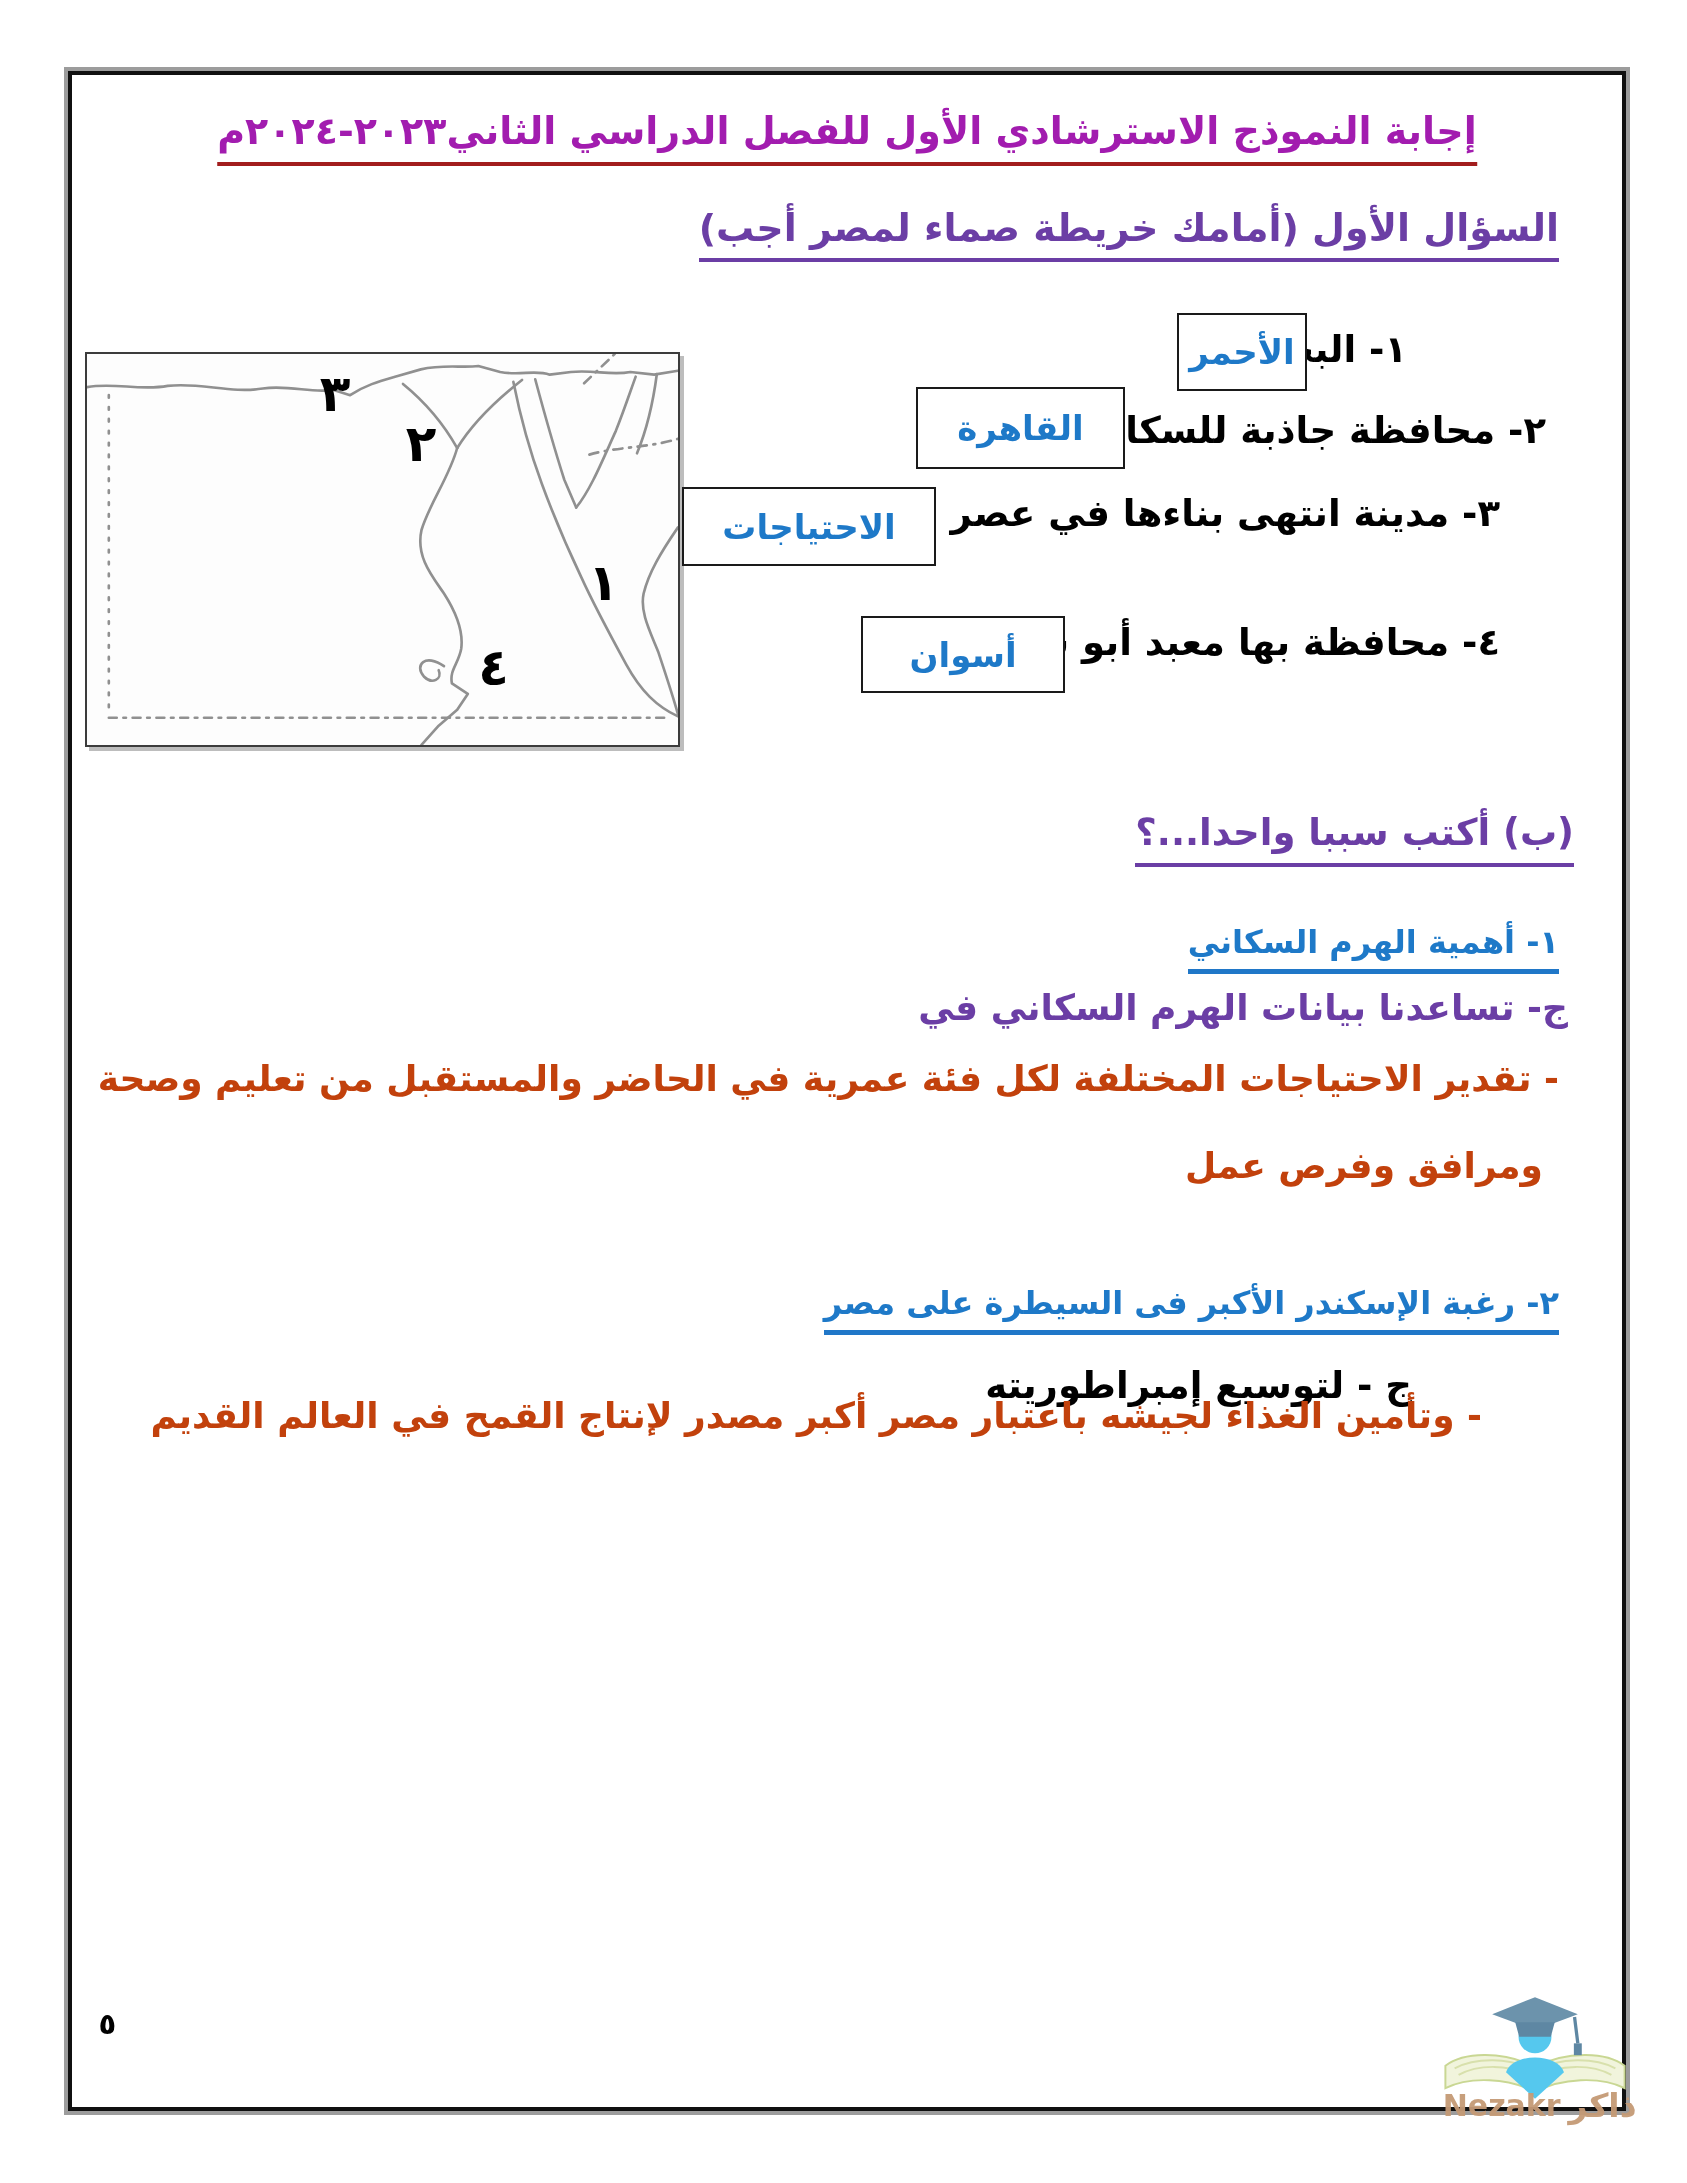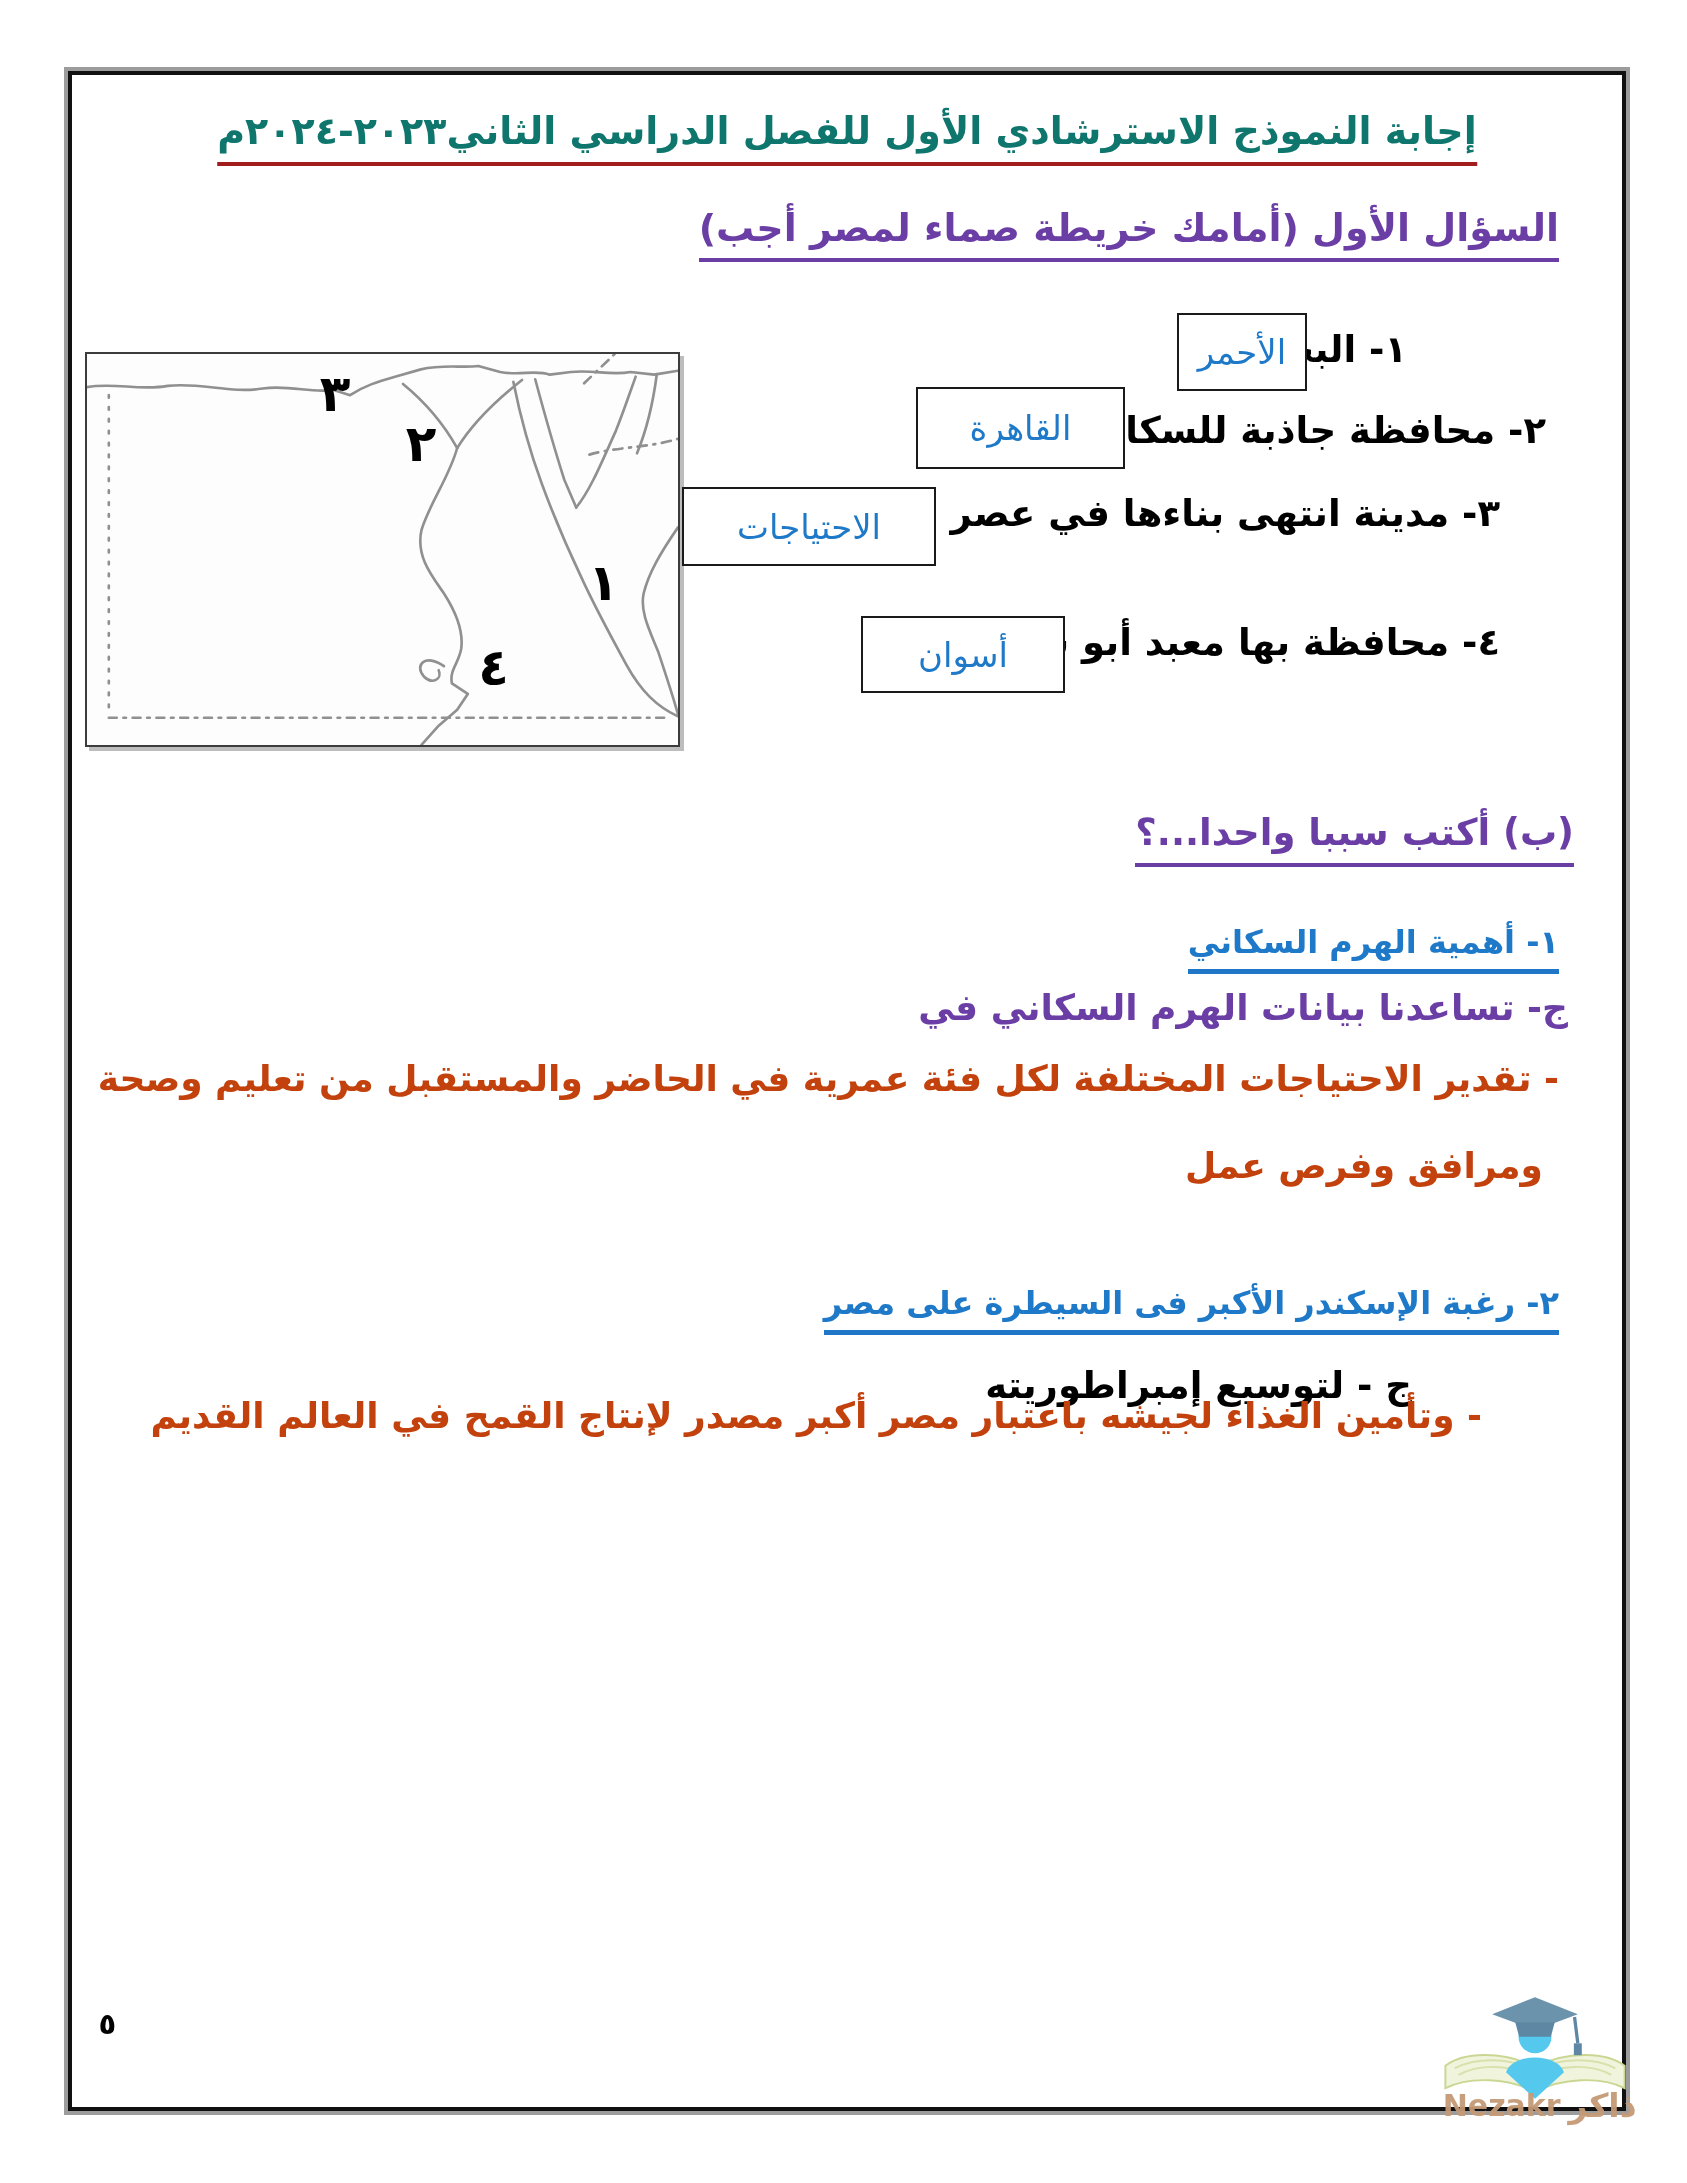--- a/index.html
+++ b/index.html
@@ -9,32 +9,32 @@
   }
   .page{
     position:absolute;left:68px;top:71px;width:1558px;height:2040px;
     background:#ffffff;border:4.6px solid #101010;outline:4.6px solid #9c9c9c;
     box-sizing:border-box;
   }
   .abs{position:absolute;}
   .rtl{direction:rtl;unicode-bidi:embed;white-space:nowrap;}
   .doc-title{
     left:50%;transform:translateX(-50%);top:34px;
-    font-size:38px;font-weight:bold;color:#0f766e;
+    font-size:38px;font-weight:bold;color:#a21caf;
     border-bottom:4px solid #A21D1D;padding-bottom:9.3px;
   }
   .sec-a-heading{
     right:63px;top:131px;font-size:38px;font-weight:bold;color:#6B3EA5;
     border-bottom:4.6px solid #6B3EA5;padding-bottom:8px;
   }
   .q-label{font-size:37px;font-weight:bold;color:#000000;}
   .ans-box{
     border:2px solid #1a1a1a;background:#ffffff;
     display:flex;align-items:center;justify-content:center;
-    color:#1E79C8;font-size:34px;font-weight:normal;direction:rtl;
+    color:#1E79C8;font-size:34px;font-weight:bold;direction:rtl;
   }
   .q1-label{right:215px;top:253px;}
   .box1{left:1105px;top:238px;width:126px;height:74px;}
   .q2-label{right:76px;top:334px;}
   .box2{left:844px;top:312px;width:205px;height:78px;}
   .q3-label{right:122px;top:417px;}
   .box3{left:610px;top:412px;width:250px;height:75px;}
   .q4-label{right:122px;top:546px;}
   .box4{left:789px;top:541px;width:200px;height:73px;}
   .map-wrap{

